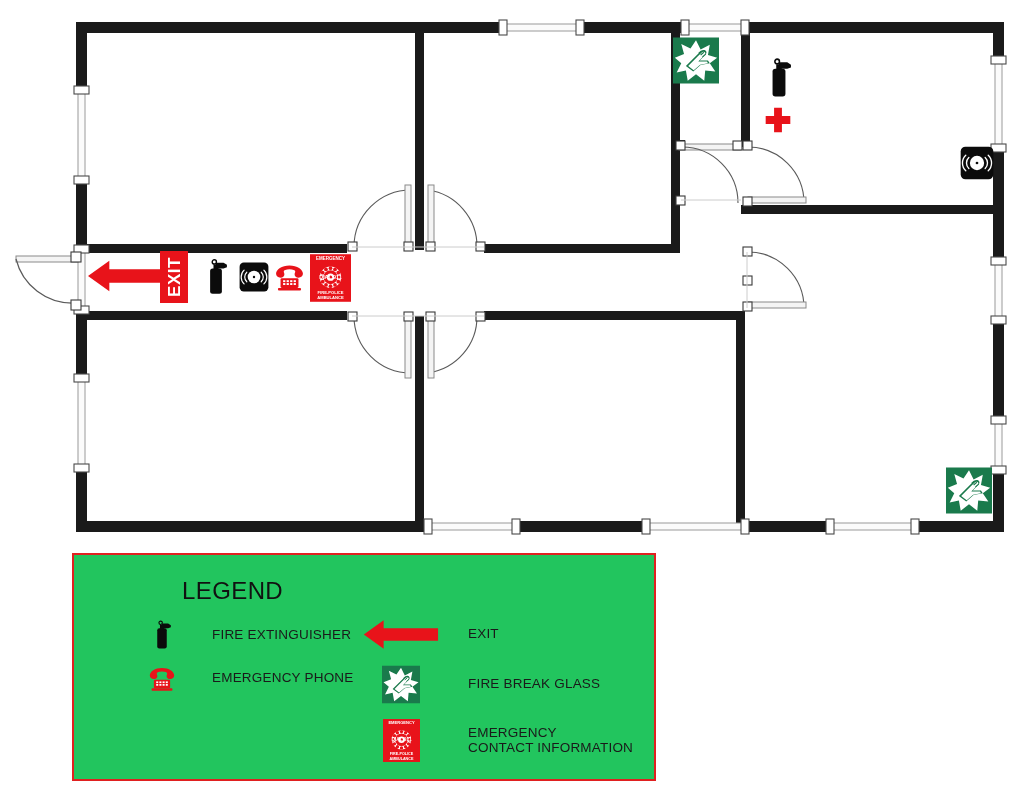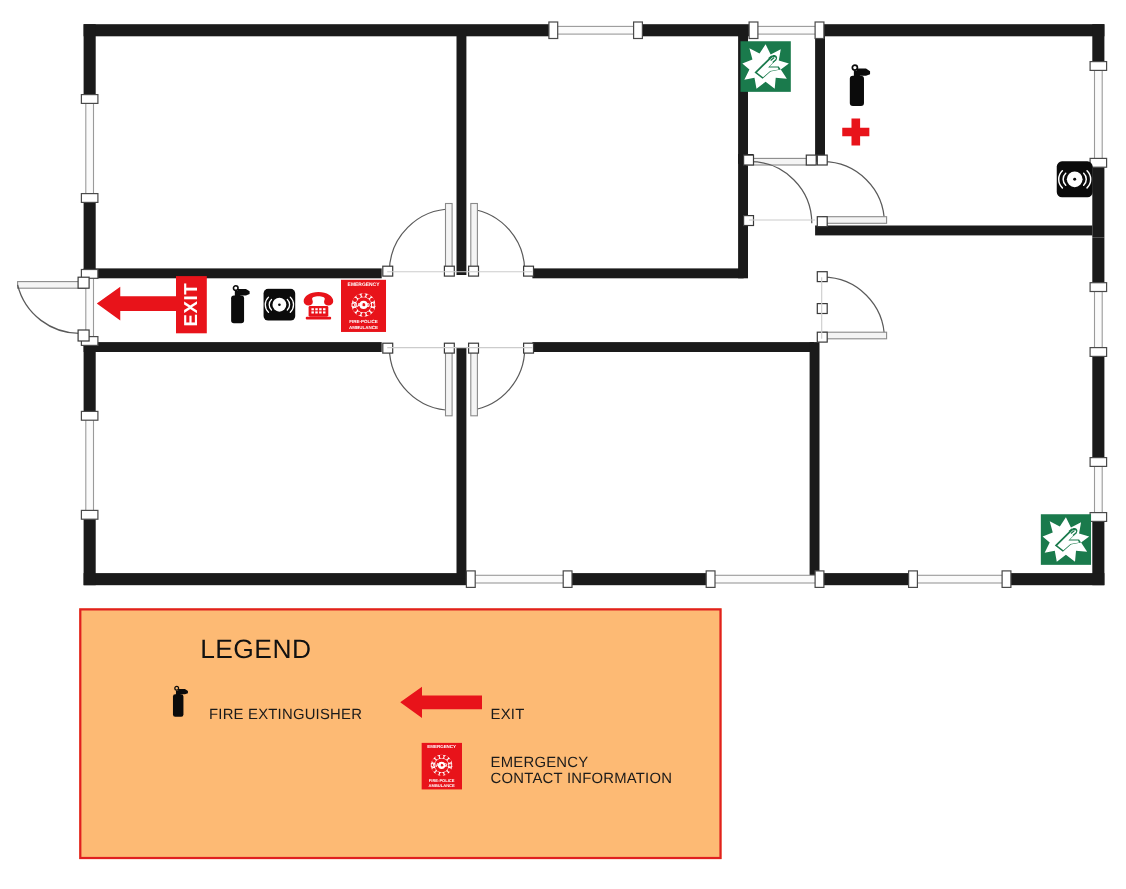--- a/index.html
+++ b/index.html
@@ -8,34 +8,34 @@
     width:1024px;height:808px;
     font-family:"Liberation Sans", sans-serif;
     position:relative;overflow:hidden;
   }
   #stage{position:absolute;left:0;top:0;width:1024px;height:808px;}
   svg.plan{position:absolute;left:0;top:0;width:1024px;height:808px;}
   .legend-box{
     position:absolute;
     left:72px;top:553px;width:584px;height:228px;
     border:2px solid #e02020;
-    background:#fdba74;
+    background:#22c55e;
     box-sizing:border-box;
   }
   .legend-title{
     position:absolute;left:108px;top:22px;
     font-size:24px;color:#111;letter-spacing:.4px;
     font-family:"Liberation Sans", sans-serif;
   }
   .legend-col{position:absolute;}
   .legend-col.left{left:60px;top:58px;width:260px;}
   .legend-col.right{left:282px;top:56px;width:300px;}
   .legend-row{
-    display:flex;align-items:flex-end;
-    height:38px;margin-bottom:0px;
+    display:flex;align-items:center;
+    height:38px;margin-bottom:0px;gap:22px;
   }
   .legend-row .ic{
     width:56px;min-width:56px;height:38px;
     display:flex;align-items:center;justify-content:center;
   }
   .legend-row .lbl{
     font-size:13.5px;color:#1a1a1a;line-height:1.12;
     letter-spacing:.2px;white-space:pre-line;
   }
   .lr-ext{height:44px;}
@@ -322,34 +322,50 @@
         <span class="ic">
           <svg width="22" height="34" viewBox="0 0 60 100">
               <use href="#sym-extinguisher"></use>
             </svg>
         </span>
         <span class="lbl">FIRE EXTINGUISHER</span>
       </div>
 
 
 
+      <div class="legend-row lr-ph">
+        <span class="ic">
+          <svg width="30" height="29" viewBox="0 0 100 100">
+              <use href="#sym-phone"></use>
+            </svg>
+        </span>
+        <span class="lbl">EMERGENCY PHONE</span>
+      </div>
 
     </div>
 
     <div class="legend-col right">
 
       <div class="legend-row lr-exit">
         <span class="ic" style="width:90px;min-width:90px;">
           <svg width="76" height="31" viewBox="0 0 120 50">
               <use href="#sym-exitarrow"></use>
             </svg>
         </span>
         <span class="lbl">EXIT</span>
       </div>
 
+      <div class="legend-row lr-bg">
+        <span class="ic" style="width:90px;min-width:90px;">
+          <svg width="38" height="39" viewBox="0 0 100 100">
+              <use href="#sym-breakglass"></use>
+            </svg>
+        </span>
+        <span class="lbl">FIRE BREAK GLASS</span>
+      </div>
 
       <div class="legend-row lr-eci">
         <span class="ic" style="width:90px;min-width:90px;">
           <svg width="37" height="43" viewBox="0 0 100 116">
               <use href="#sym-eci"></use>
             </svg>
         </span>
         <span class="lbl">EMERGENCY
 CONTACT INFORMATION</span>
       </div>

